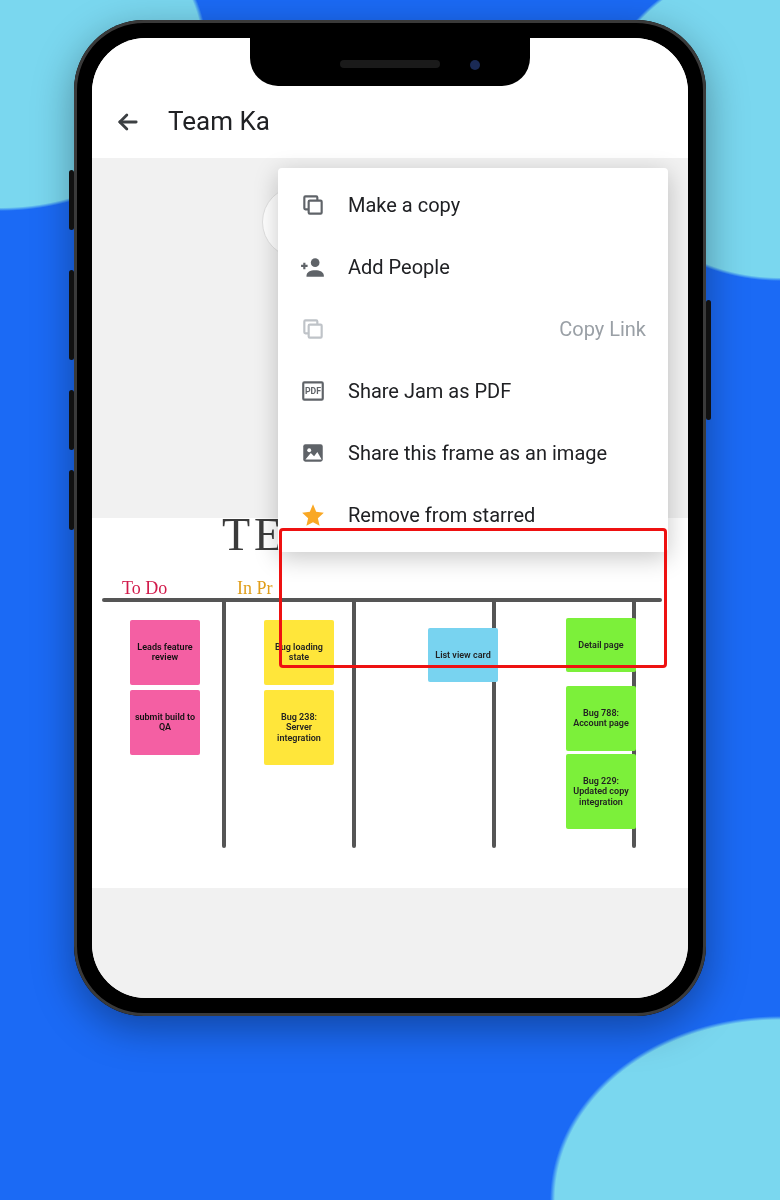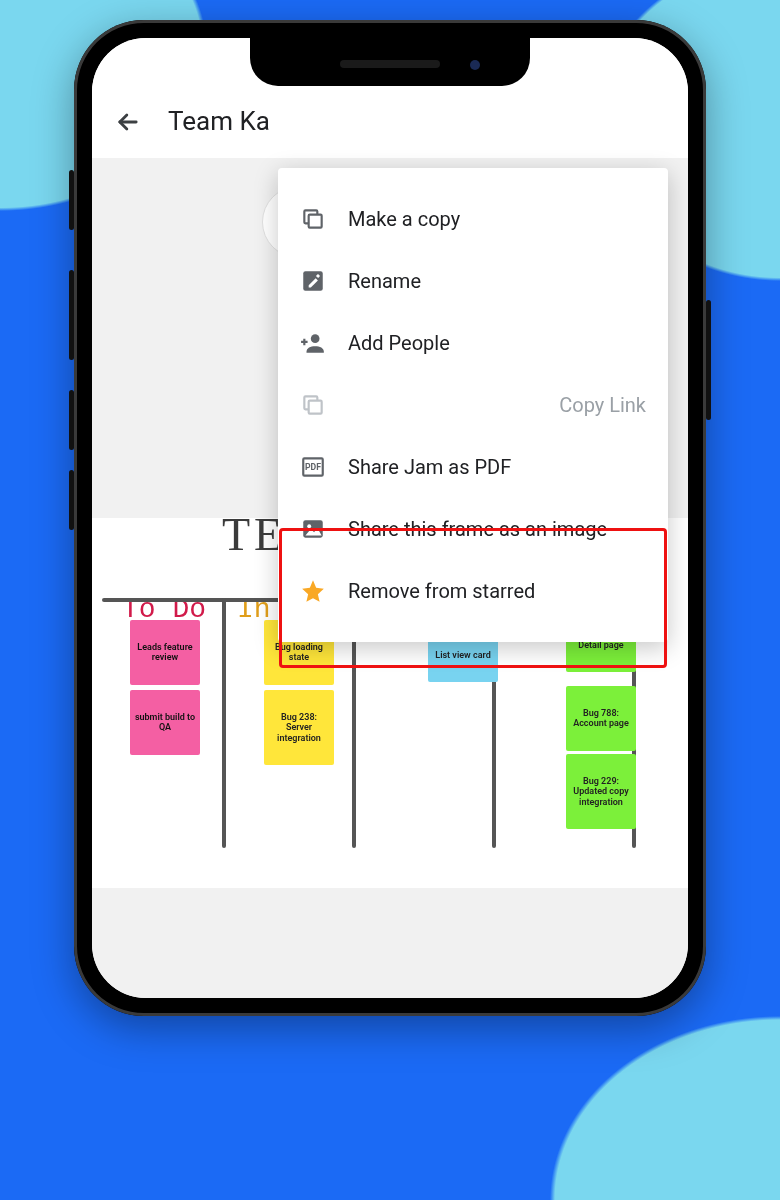--- a/index.html
+++ b/index.html
@@ -72,21 +72,21 @@
 
   
   .board {
     position:absolute; left:0; right:0; top:360px; height:370px;
     background:#fff;
   }
   .board-title {
     position:absolute; top:-10px; left:130px;
     font-family: "Comic Sans MS", cursive; font-size:46px; color:#3b3b3b; letter-spacing:4px;
   }
-  .col-label { position:absolute; top:76px; font-family:Liberation Mono, monospace; font-size:28px;}
+  .col-label { position:absolute; top:60px; font-family:Liberation Serif, serif; font-size:18px;}
   .lbl1{left:30px;color:#d11a4a;} .lbl2{left:145px;color:#e09e1a;}
   .vline{position:absolute;top:80px;width:4px;height:250px;background:#555;border-radius:2px;}
   .v1{left:130px}.v2{left:260px}.v3{left:400px}.v4{left:540px}
   .hline{position:absolute;top:80px;left:10px;width:560px;height:4px;background:#555;border-radius:2px;}
   .sticky{position:absolute;width:70px;padding:22px 4px;font-size:9px;line-height:1.15;text-align:center;font-weight:600;color:#222;border-radius:2px;}
   .pink{background:#f45fa3;color:#111;}
   .yellow{background:#ffe63a;}
   .blue{background:#78d3f0;}
   .green{background:#7cf03a;}
 
@@ -96,21 +96,21 @@
   .pill svg{width:22px;height:22px;color:#5f6368;}
   .big-circle{position:absolute;left:32px;bottom:-46px;width:96px;height:96px;border-radius:50%;background:#333;}
 
   
   .menu {
     position: absolute; top: 130px; right: 20px;
     width: 390px;
     background: #fff;
     border-radius: 4px;
     box-shadow: 0 6px 24px rgba(0,0,0,.22);
-    padding: 20px 0;
+    padding: 6px 0;
     z-index: 40;
   }
   .menu-item {
     display:flex; align-items:center; gap:22px;
     padding: 18px 22px;
     font-size: 20px; color:#202124; cursor:pointer;
   }
   .menu-item.disabled { color:#9aa0a6;justify-content:space-between; }
   .menu-item .ico { width:26px; height:26px; flex:0 0 26px; display:flex; align-items:center; justify-content:center; color:#5f6368;}
   .menu-item.disabled .ico { color:#bfc3c8; }
@@ -192,30 +192,20 @@
           <svg viewBox="0 0 24 24" fill="none" stroke="currentColor" stroke-width="2">
               <rect x="8" y="8" width="12" height="12" rx="1"></rect>
               <path d="M16 8V5a1 1 0 00-1-1H5a1 1 0 00-1 1v10a1 1 0 001 1h3"></path>
             </svg>
         </span>
         <span>Make a copy</span>
       </div>
       <div class="menu-item">
         <span class="ico">
           <svg viewBox="0 0 24 24" fill="currentColor">
-              <rect x="3" y="3" width="18" height="18" rx="2" fill="#5f6368"></rect>
-              <path d="M8 16l6.5-6.5 2 2L10 18H8v-2z" fill="#fff"></path>
-              <path d="M15.7 8.3l-1-1 1.4-1.4a.7.7 0 011 0l1 1a.7.7 0 010 1L16.7 9.3l-1-1z" fill="#fff"></path>
-            </svg>
-        </span>
-        <span>Rename</span>
-      </div>
-      <div class="menu-item">
-        <span class="ico">
-          <svg viewBox="0 0 24 24" fill="currentColor">
               <circle cx="14" cy="8" r="4"></circle>
               <path d="M6 20c0-3.3 3.6-5 8-5s8 1.7 8 5v1H6v-1z"></path>
               <path d="M4 8v6M1 11h6" stroke="currentColor" stroke-width="2"></path>
             </svg>
         </span>
         <span>Add People</span>
       </div>
       <div class="menu-item disabled">
         <span class="ico">
           <svg viewBox="0 0 24 24" fill="none" stroke="currentColor" stroke-width="2">

